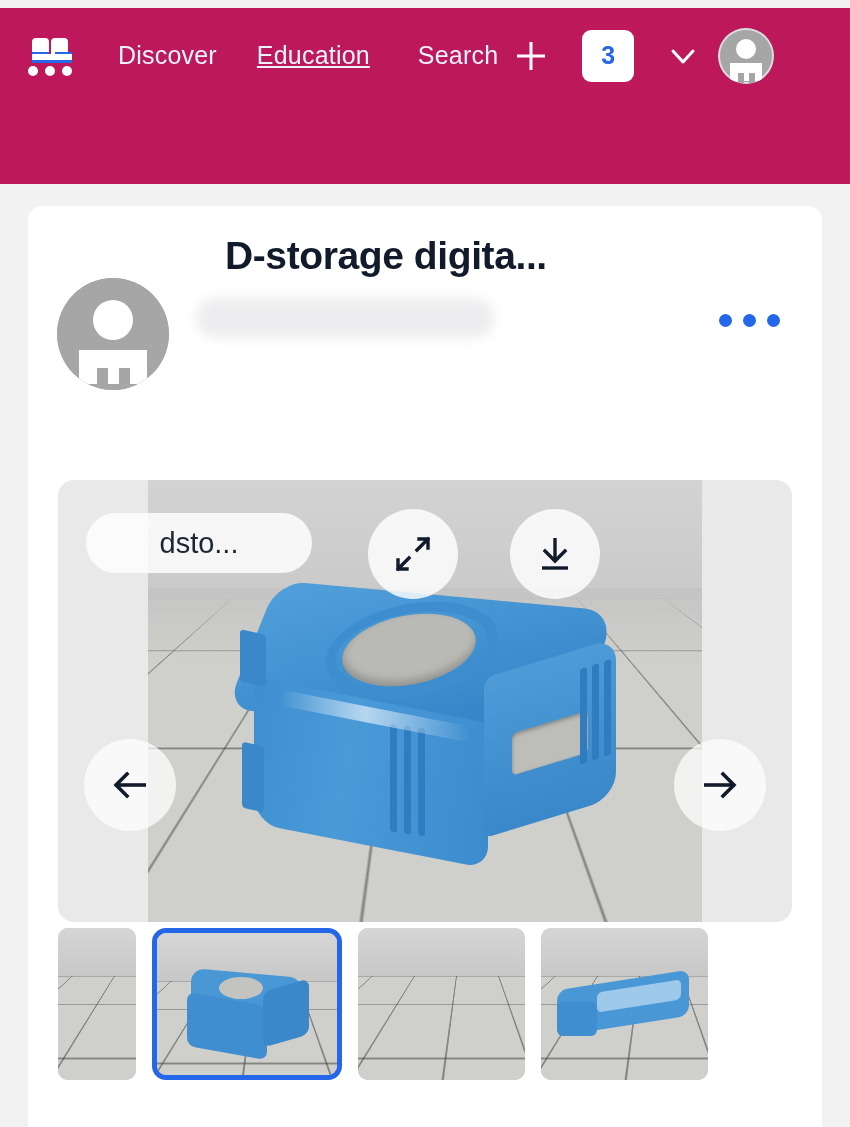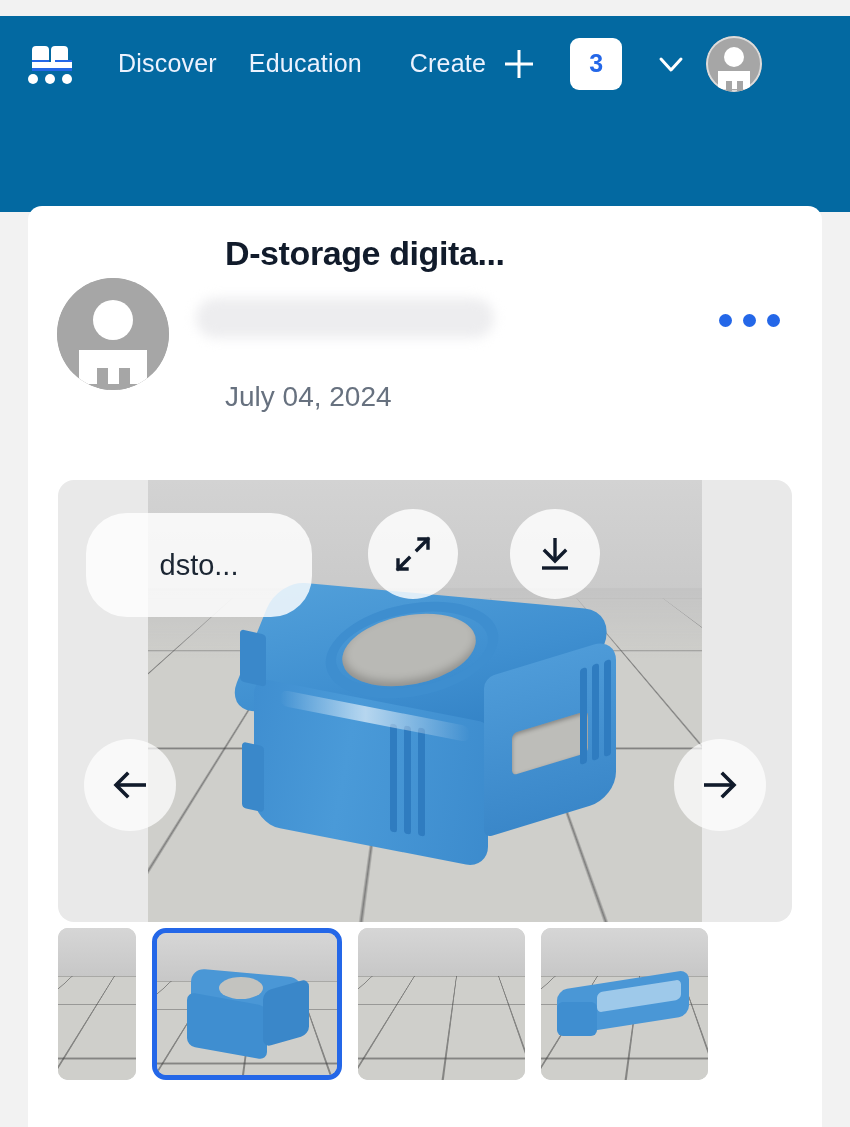--- a/index.html
+++ b/index.html
@@ -16,24 +16,24 @@
   #app {
     position: relative;
     width: 850px;
     height: 1127px;
     background: #f2f2f2;
   }
 
   
   .header {
     position: absolute;
-    top: 16px; left: 0;
+    top: 8px; left: 0;
     width: 850px;
-    height: 196px;
-    background: #0369a1;
+    height: 176px;
+    background: #be185d;
   }
 
   .navbar {
     position: absolute;
     top: 0; left: 0;
     width: 850px;
     height: 95px;
     display: flex;
     align-items: center;
     padding: 0 22px 0 26px;
@@ -48,21 +48,21 @@
 
   .nav-link {
     color: #ecf2fe;
     font-size: 25px;
     letter-spacing: .2px;
     white-space: nowrap;
     padding: 4px 2px;
     cursor: pointer;
   }
   .nav-discover  { margin-left: 18px; }
-  .nav-education { margin-left: 28px; }
+  .nav-education { margin-left: 36px; text-decoration: underline; }
   .nav-create    { margin-left: 44px; }
 
   .plus-icon {
     width: 34px; height: 34px;
     margin-left: 14px;
     flex: none;
     cursor: pointer;
   }
 
   .badge {
@@ -143,21 +143,21 @@
     width: 112px; height: 112px;
     border-radius: 50%;
     background: #a6a6a6;
     overflow: hidden;
   }
 
   .thing-title {
     position: absolute;
     left: 197px;
     top: 28px;
-    font-size: 34px;
+    font-size: 39px;
     font-weight: 700;
     color: #111b2b;
     letter-spacing: -.4px;
     white-space: nowrap;
   }
 
   .author-redacted {
     position: absolute;
     left: 168px;
     top: 92px;
@@ -305,21 +305,21 @@
   .vctl {
     position: absolute;
     background: rgba(255,255,255,.82);
     display: flex;
     align-items: center;
     justify-content: center;
     cursor: pointer;
   }
   .vc-name {
     left: 28px; top: 33px;
-    width: 226px; height: 104px;
+    width: 226px; height: 60px;
     border-radius: 41px;
     color: #1c2633;
     font-size: 29px;
   }
   .vc-round {
     width: 90px; height: 90px;
     border-radius: 50%;
     top: 29px;
   }
   .vc-expand   { left: 310px; }
@@ -402,21 +402,21 @@
           <path d="M6 20 h40 v8 h-40 z" fill="#fff"></path>
           <rect x="6" y="26" width="40" height="3" fill="#2467e8"></rect>
           <circle cx="7" cy="37" r="5" fill="#fff"></circle>
           <circle cx="24" cy="37" r="5" fill="#fff"></circle>
           <circle cx="41" cy="37" r="5" fill="#fff"></circle>
         </svg>
       </div>
 
       <div class="nav-link nav-discover">Discover</div>
       <div class="nav-link nav-education">Education</div>
-      <div class="nav-link nav-create">Create</div>
+      <div class="nav-link nav-create">Search</div>
 
       <div class="plus-icon">
         <svg viewBox="0 0 34 34" width="34" height="34">
           <path d="M17 3 v28 M3 17 h28" stroke="#fff" stroke-width="3" stroke-linecap="butt"></path>
         </svg>
       </div>
 
       <div class="badge">3</div>
 
       <div class="chevron">
@@ -451,21 +451,20 @@
           <rect x="40" y="90" width="11" height="22" fill="#a6a6a6"></rect>
           <rect x="62" y="90" width="11" height="22" fill="#a6a6a6"></rect>
           <path d="M0 56 a56 56 0 0 0 112 0 v56 h-112 z" fill="#fff" opacity="0"></path>
         </svg>
       </div>
 
       <div class="thing-title">D-storage digita...</div>
 
       <div class="author-redacted"></div>
 
-      <div class="thing-date">July 04, 2024</div>
 
       <div class="more-menu">
         <span></span>
           <span></span>
           <span></span>
       </div>
     </div>
 
     <div class="viewer">
 

